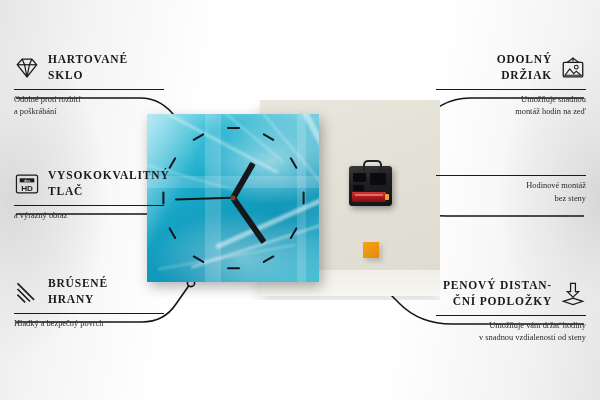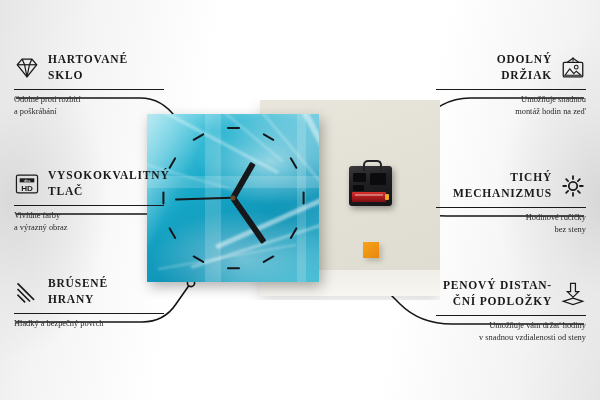--- a/index.html
+++ b/index.html
@@ -226,21 +226,20 @@
         <text x="16" y="13.2" font-family="Liberation Sans, sans-serif" font-size="4.2" fill="#ffffff" text-anchor="middle">ultra</text>
         <text x="16" y="24" font-family="Liberation Sans, sans-serif" font-size="10" font-weight="bold" fill="#1a1a1a" text-anchor="middle">HD</text>
       </svg>
       <div class="title">
         <div>VYSOKOKVALITNÝ</div>
         <div>TLAČ</div>
       </div>
     </div>
     <div class="rule"></div>
     <div class="desc">
-      <div>Vivídne farby</div>
       <div>a výrazný obraz</div>
     </div>
   </div>
 
   <div class="feat right r1">
     <div class="head">
       <svg class="ico" viewBox="0 0 32 32">
         <path d="M16,3 L16,8" stroke="#1a1a1a" stroke-width="1.4" fill="none"></path>
         <path d="M9,9 L16,4 L23,9" stroke="#1a1a1a" stroke-width="1.4" fill="none"></path>
         <rect x="4" y="9" width="24" height="18" rx="1.5" fill="none" stroke="#1a1a1a" stroke-width="1.6"></rect>
@@ -273,42 +272,23 @@
         <div>HRANY</div>
       </div>
     </div>
     <div class="rule"></div>
     <div class="desc">
       <div>Hladký a bezpečný povrch</div>
     </div>
   </div>
 
   <div class="feat right r2">
-    <div class="head">
-      <svg class="ico" viewBox="0 0 32 32">
-        <g fill="none" stroke="#1a1a1a" stroke-width="2.2" stroke-linecap="round">
-          <circle cx="16" cy="16" r="5.2"></circle>
-          <path d="M16,4 L16,7.5"></path>
-            <path d="M16,24.5 L16,28"></path>
-          <path d="M4,16 L7.5,16"></path>
-            <path d="M24.5,16 L28,16"></path>
-          <path d="M7.6,7.6 L10,10"></path>
-            <path d="M22,22 L24.4,24.4"></path>
-          <path d="M24.4,7.6 L22,10"></path>
-            <path d="M10,22 L7.6,24.4"></path>
-        </g>
-      </svg>
-      <div class="title">
-        <div>TICHÝ</div>
-        <div>MECHANIZMUS</div>
-      </div>
-    </div>
-    <div class="rule"></div>
-    <div class="desc">
-      <div>Hodinové ručičky</div>
+    <div class="rule"></div>
+    <div class="desc">
+      <div>Hodinové montáž</div>
       <div>bez steny</div>
     </div>
   </div>
 
   <div class="feat right r3">
     <div class="head">
       <svg class="ico" viewBox="0 0 32 32">
         <path d="M13,3 L19,3 L19,13 L23,13 L16,20 L9,13 L13,13 Z" fill="none" stroke="#1a1a1a" stroke-width="1.5"></path>
         <path d="M16,21 L28,25 L16,29 L4,25 Z" fill="none" stroke="#1a1a1a" stroke-width="1.5"></path>
       </svg>

